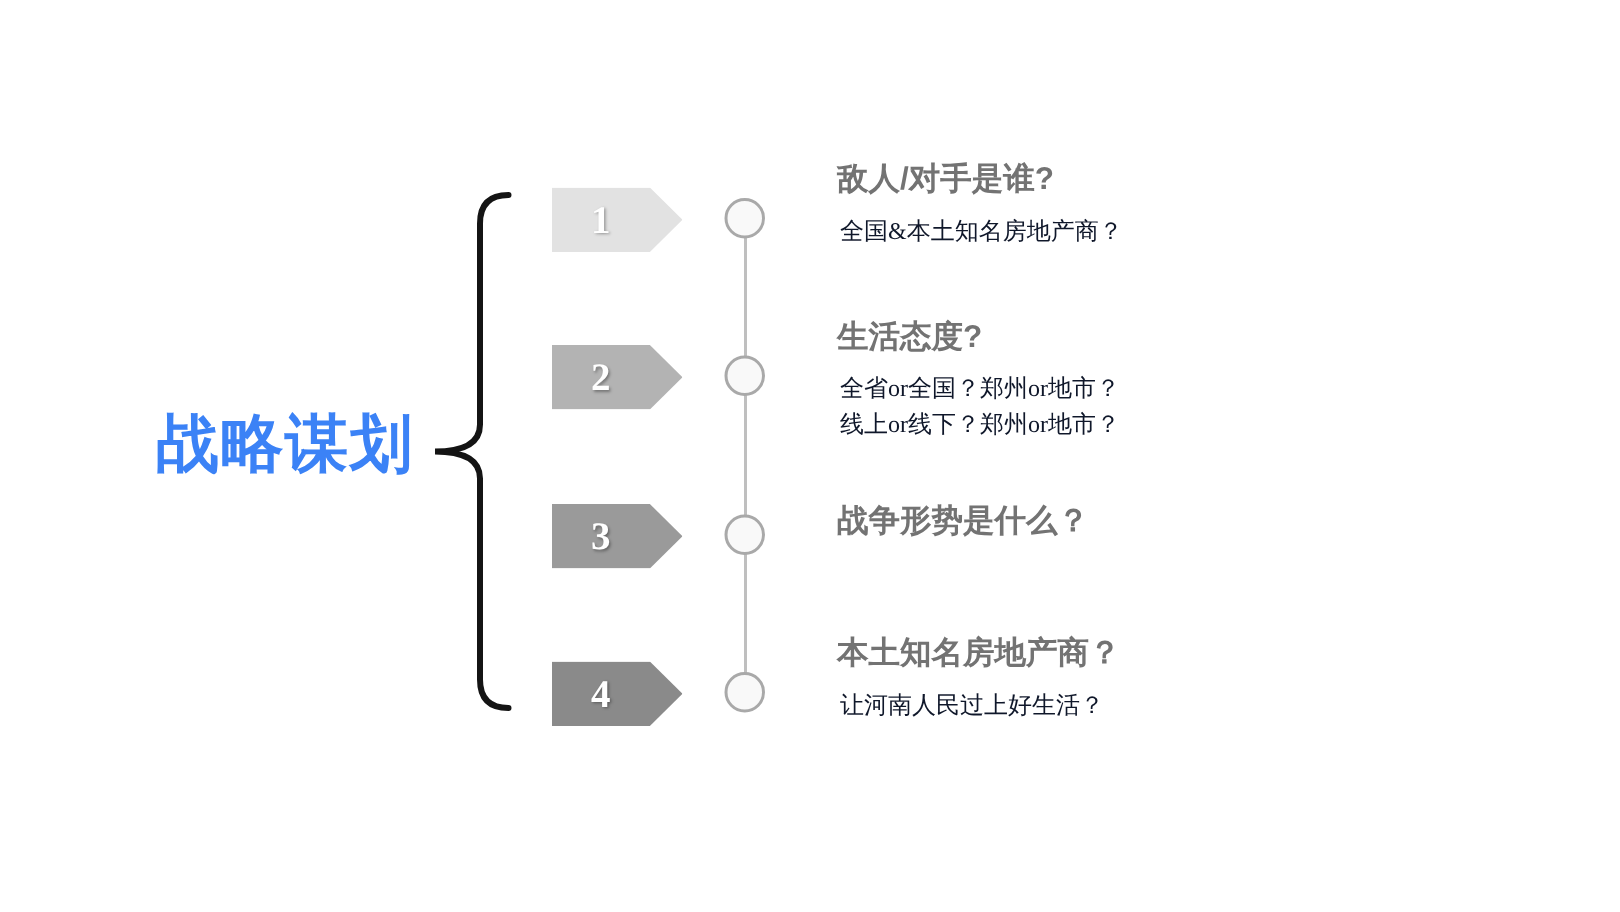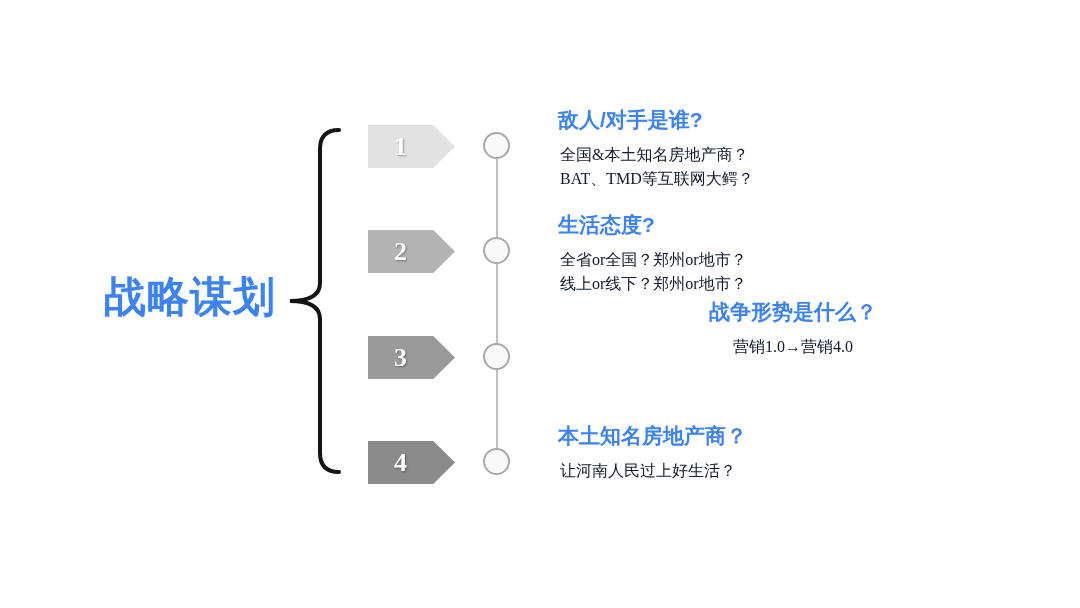--- a/index.html
+++ b/index.html
@@ -88,29 +88,29 @@
   .node.n4 { top: 448px; }
 
   
   .step-text {
     position: absolute;
     left: 558px;
     width: 470px;
   }
   .step-text.t1 { top: 107px; }
   .step-text.t2 { top: 212px; }
-  .step-text.t3 { top: 299px; text-align: center; }
+  .step-text.t3 { top: 335px; }
   .step-text.t4 { top: 423px; }
   .step-text h3 {
     margin: 0 0 11px 0;
     font-family: "Liberation Sans", "DejaVu Sans", sans-serif;
     font-weight: bold;
     font-size: 21px;
     line-height: 26px;
-    color: #3b82f6;
+    color: #737373;
   }
   .step-text p {
     margin: 2px;
     font-family: "Liberation Serif", "DejaVu Serif", serif;
     font-size: 16px;
     line-height: 22px;
     color: #0f172a;
     white-space: nowrap;
   }
 </style>
@@ -140,29 +140,27 @@
   <div class="arrow a3" style="background: rgb(154, 154, 154);">
     <span class="num">3</span>
   </div>
   <div class="arrow a4" style="background: rgb(138, 138, 138);">
     <span class="num">4</span>
   </div>
 
   <div class="step-text t1">
     <h3>敌人/对手是谁?</h3>
     <p>全国&amp;本土知名房地产商？</p>
-    <p>BAT、TMD等互联网大鳄？</p>
   </div>
   <div class="step-text t2">
     <h3>生活态度?</h3>
     <p>全省or全国？郑州or地市？</p>
     <p>线上or线下？郑州or地市？</p>
   </div>
   <div class="step-text t3">
     <h3>战争形势是什么？</h3>
-    <p>营销1.0→营销4.0</p>
   </div>
   <div class="step-text t4">
     <h3>本土知名房地产商？</h3>
     <p>让河南人民过上好生活？</p>
   </div>
 
 </div>
 
 </body></html>

